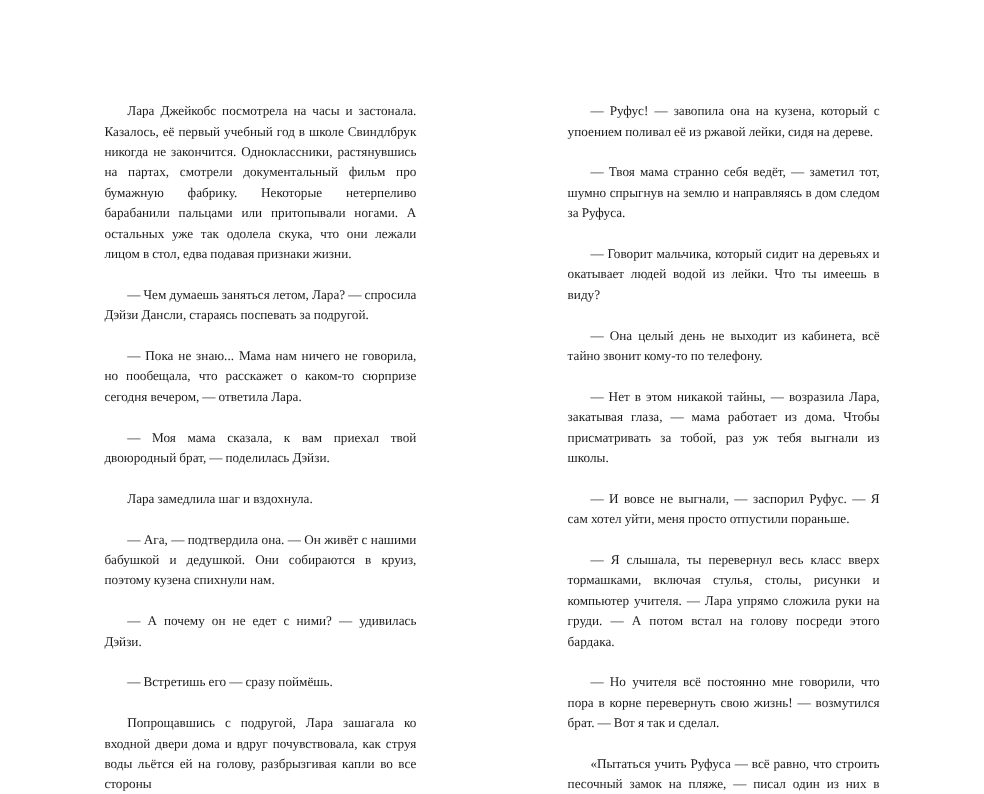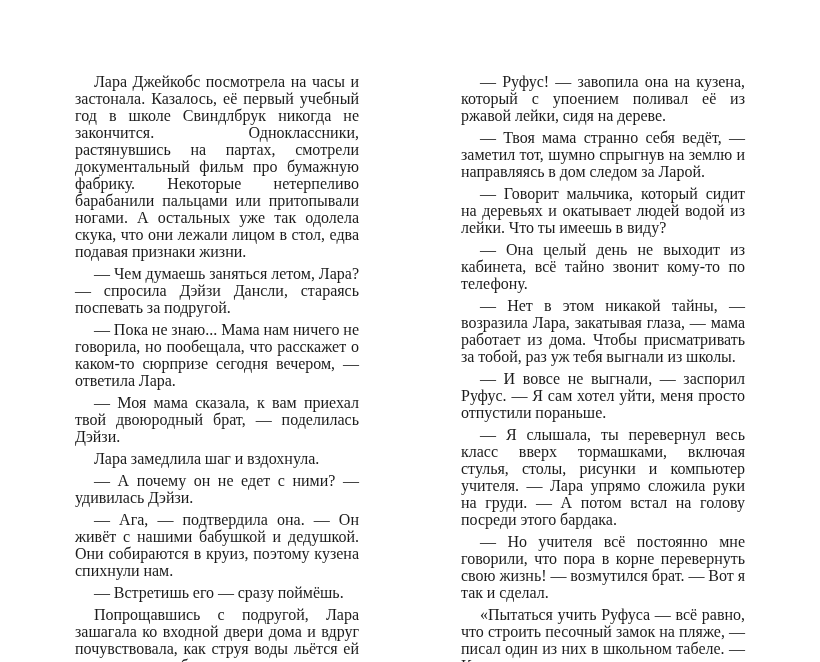--- a/index.html
+++ b/index.html
@@ -26,22 +26,22 @@
   .page {
     width: 294px;
     height: 546px;
     display: flex;
     flex-direction: column;
   }
   .page-text {
     flex: 0 0 auto;
   }
   .para {
-    margin: 5px;
-    font-size: 16px;
+    margin: 17px;
+    font-size: 11px;
     line-height: 17px;
     text-align: justify;
     text-indent: 19px;
     hyphens: auto;
     -webkit-hyphens: auto;
     word-spacing: -0.2px;
   }
   .page-number {
     margin-top: auto;
     text-align: center;
@@ -54,32 +54,32 @@
 
 <div class="spread">
 
   <section class="page">
     <div class="page-text">
       <p class="para">Лара Джейкобс посмотрела на часы и застонала. Казалось, её первый учебный год в школе Свиндлбрук никогда не закончится. Одноклассники, растянувшись на партах, смотрели документальный фильм про бумажную фабрику. Некоторые нетерпеливо барабанили пальцами или притопывали ногами. А остальных уже так одолела скука, что они лежали лицом в стол, едва подавая признаки жизни.</p>
       <p class="para">— Чем думаешь заняться летом, Лара? — спросила Дэйзи Дансли, стараясь поспевать за подругой.</p>
       <p class="para">— Пока не знаю... Мама нам ничего не говорила, но пообещала, что расскажет о каком-то сюрпризе сегодня вечером, — ответила Лара.</p>
       <p class="para">— Моя мама сказала, к вам приехал твой двоюродный брат, — поделилась Дэйзи.</p>
       <p class="para">Лара замедлила шаг и вздохнула.</p>
+      <p class="para">— Ага, — подтвердила она. — Он живёт с нашими бабушкой и дедушкой. Они собираются в круиз, поэтому кузена спихнули нам.</p>
       <p class="para">— А почему он не едет с ними? — удивилась Дэйзи.</p>
-      <p class="para">— Ага, — подтвердила она. — Он живёт с нашими бабушкой и дедушкой. Они собираются в круиз, поэтому кузена спихнули нам.</p>
       <p class="para">— Встретишь его — сразу поймёшь.</p>
       <p class="para">Попрощавшись с подругой, Лара зашагала ко входной двери дома и вдруг почувствовала, как струя воды льётся ей на голову, разбрызгивая капли во все стороны</p>
     </div>
     <div class="page-number">8</div>
   </section>
 
   <section class="page">
     <div class="page-text">
       <p class="para">— Руфус! — завопила она на кузена, который с упоением поливал её из ржавой лейки, сидя на дереве.</p>
-      <p class="para">— Твоя мама странно себя ведёт, — заметил тот, шумно спрыгнув на землю и направляясь в дом следом за Ларой.</p>
+      <p class="para">— Твоя мама странно себя ведёт, — заметил тот, шумно спрыгнув на землю и направляясь в дом следом за Руфуса.</p>
       <p class="para">— Говорит мальчика, который сидит на деревьях и окатывает людей водой из лейки. Что ты имеешь в виду?</p>
       <p class="para">— Она целый день не выходит из кабинета, всё тайно звонит кому-то по телефону.</p>
       <p class="para">— Нет в этом никакой тайны, — возразила Лара, закатывая глаза, — мама работает из дома. Чтобы присматривать за тобой, раз уж тебя выгнали из школы.</p>
       <p class="para">— И вовсе не выгнали, — заспорил Руфус. — Я сам хотел уйти, меня просто отпустили пораньше.</p>
       <p class="para">— Я слышала, ты перевернул весь класс вверх тормашками, включая стулья, столы, рисунки и компьютер учителя. — Лара упрямо сложила руки на груди. — А потом встал на голову посреди этого бардака.</p>
       <p class="para">— Но учителя всё постоянно мне говорили, что пора в корне перевернуть свою жизнь! — возмутился брат. — Вот я так и сделал.</p>
       <p class="para">«Пытаться учить Руфуса — всё равно, что строить песочный замок на пляже, — писал один из них в школьном табеле. — Каких-то успехов достичь можно, но к концу дня их будто смывает волной, и все знания забываются».</p>
     </div>
     <div class="page-number">9</div>
   </section>

